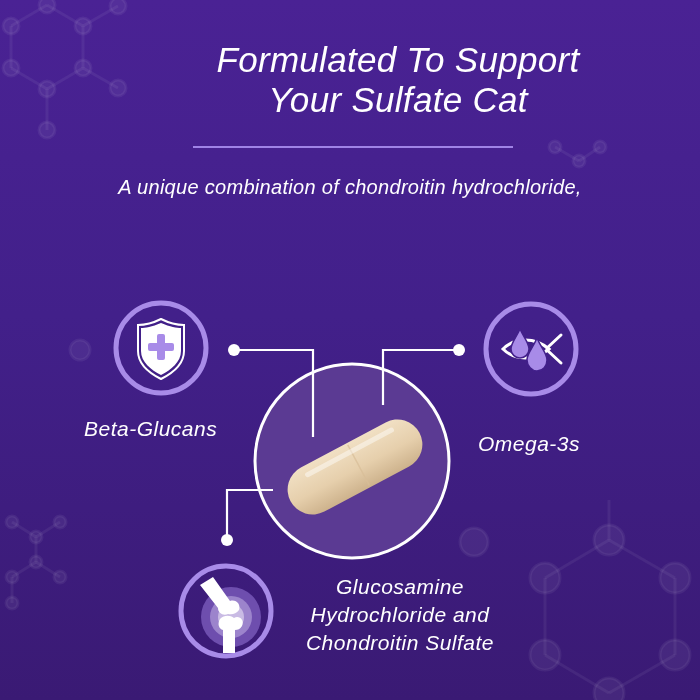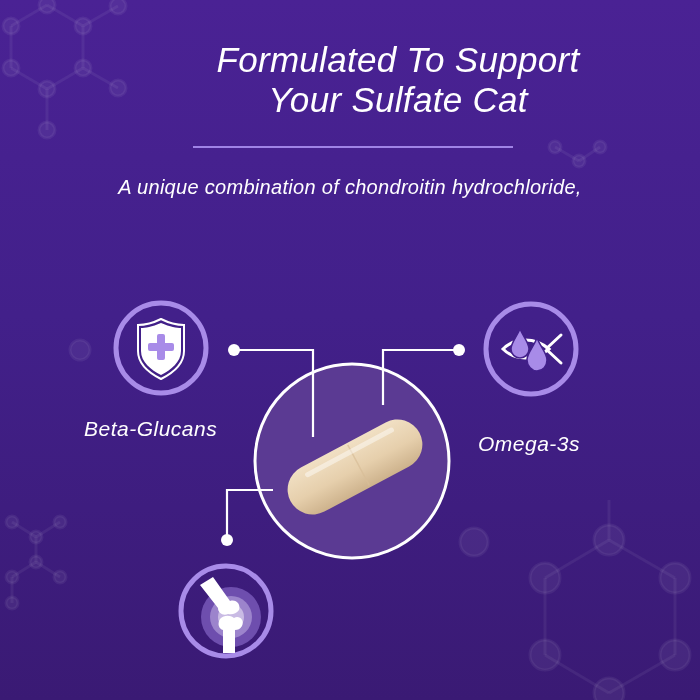--- a/index.html
+++ b/index.html
@@ -166,14 +166,19 @@
   <p class="label" style="left:478px;top:432px;">Omega-3s</p>
 
   <svg class="ingredient-icon" viewBox="0 0 96 96" style="left:178px;top:563px;">
     <circle cx="48" cy="48" r="45" fill="none" stroke="#a88be8" stroke-width="5"></circle>
     <circle cx="53" cy="54" r="30" fill="#6e4eae"></circle>
     <circle cx="53" cy="54" r="21" fill="#9c84cc"></circle>
     <circle cx="53" cy="54" r="13" fill="#c9bbe4"></circle>
     <path d="M22 22 L 35 14 L 52 38 C 58 36 63 41 61 47 C 58 51 54 52 50 51 C 45 53 40 50 40 45 Z" fill="#ffffff"></path>
     <path d="M42 56 C 46 52 52 52 56 55 C 61 52 67 57 64 63 C 62 66 60 67 57 67 L 57 90 L 45 90 L 45 67 C 41 66 39 61 42 56 Z" fill="#ffffff"></path>
   </svg>
+  <p class="label-glu">
+    <span>Glucosamine</span>
+    <span>Hydrochloride and</span>
+    <span>Chondroitin Sulfate</span>
+  </p>
 
 </div>
 
 </body></html>

